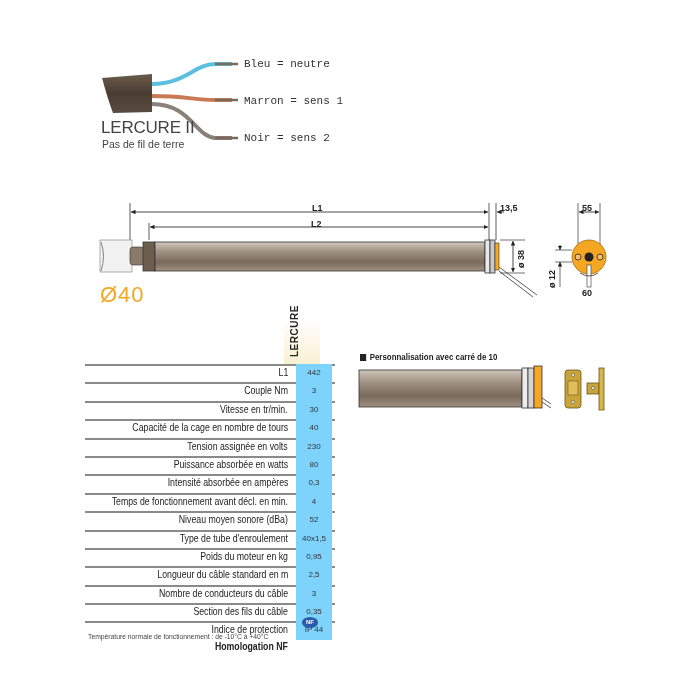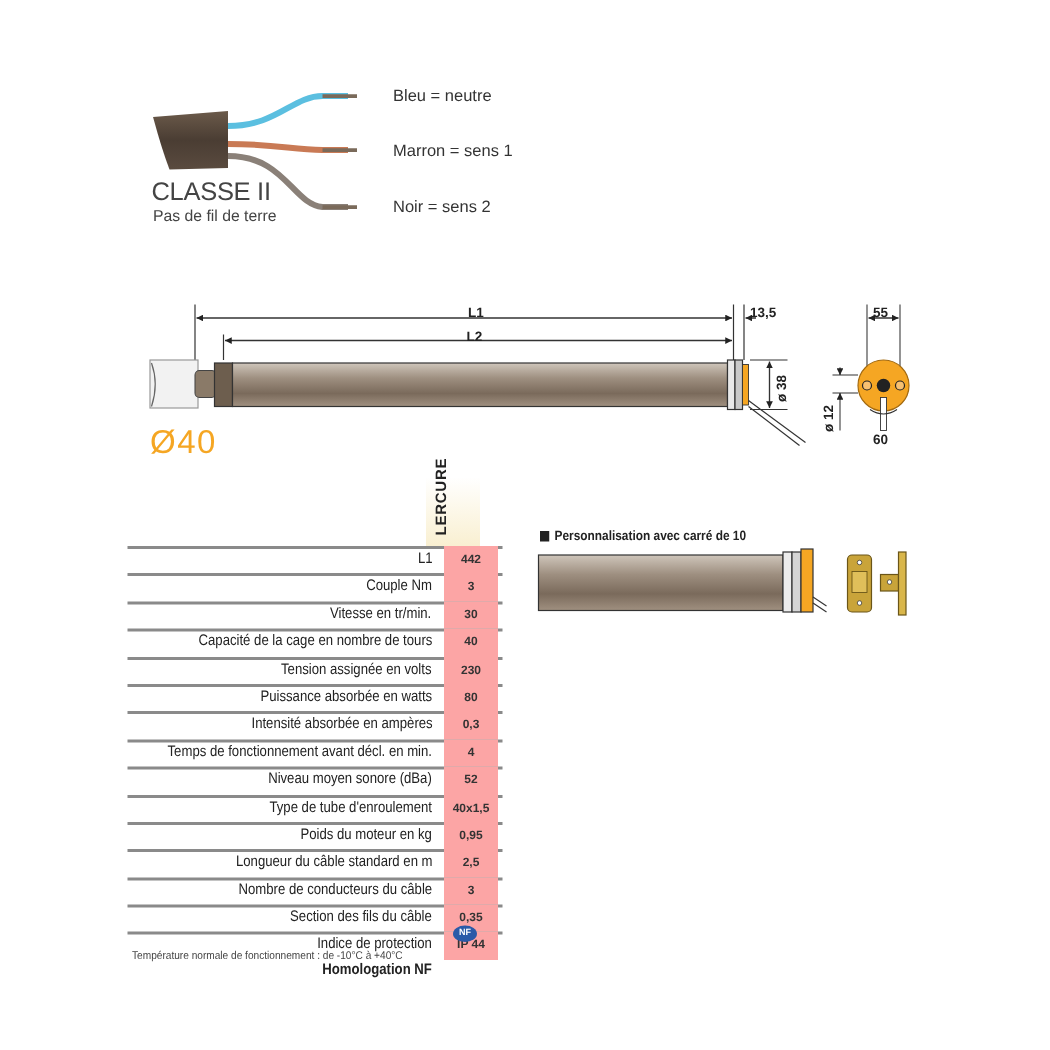--- a/index.html
+++ b/index.html
@@ -1,33 +1,33 @@
 <!DOCTYPE html>
 <html><head>
   <meta charset="utf-8">
   <style>
     html, body { margin: 0; padding: 0; background: #ffffff; }
     body { width: 700px; height: 700px; position: relative; overflow: hidden; font-family: "Liberation Sans", sans-serif; color: #222; }
     .abs { position: absolute; }
 
     
-    .wire-label { position: absolute; font-size: 11px; color: #333; font-family: Liberation Sans, sans-serif; white-space: nowrap; margin-left: 18px; }
+    .wire-label { position: absolute; font-size: 11px; color: #333; font-family: Liberation Mono, monospace; white-space: nowrap; }
     .classe { position: absolute; left: 101px; top: 118px; font-size: 17px; color: #444; letter-spacing: -0.2px; }
     .classe-sub { position: absolute; left: 102px; top: 138px; font-size: 10.5px; color: #444; }
 
     .dim { position: absolute; font-size: 9px; font-weight: bold; color: #222; white-space: nowrap; }
     .dim-rot { position: absolute; font-size: 9px; font-weight: bold; color: #222; transform: rotate(-90deg); transform-origin: left top; white-space: nowrap; }
 
     .diam { position: absolute; left: 100px; top: 282px; font-size: 22px; color: #f5a623; font-family: Liberation Sans, sans-serif; letter-spacing: 1px; }
 
     
     .tbl { position: absolute; left: 85px; top: 364px; width: 250px; }
     .row { position: relative; height: 16.4px; border-top: 2px solid #8a8a8a; }
     .row .lbl { position: absolute; right: 47px; top: 1px; font-size: 10.2px; font-family: "Liberation Sans", sans-serif; color: #222; white-space: nowrap; transform: scaleX(0.86); transform-origin: right center; }
-    .row .val { position: absolute; right: 3px; width: 36px; top: -2px; height: 18.4px; background: #fca5a5; font-size: 8px; font-weight: bold; text-align: center; line-height: 18px; color: #333; }
+    .row .val { position: absolute; right: 3px; width: 36px; top: -2px; height: 18.4px; background: #7dd3fc; font-size: 8px; font-weight: normal; text-align: center; line-height: 18px; color: #333; }
     .row.last { border-top: none; }
     .row.last .lbl { font-weight: bold; }
     .col-head { position: absolute; left: 289px; top: 357px; font-size: 10px; font-weight: bold; transform: rotate(-90deg); transform-origin: left top; color: #222; letter-spacing: 0.5px; }
     .col-bg { position: absolute; left: 284px; top: 318px; width: 36px; height: 48px; background: linear-gradient(#ffffff, #f9efcf); }
     .footnote { position: absolute; left: 88px; top: 632px; font-size: 7.5px; color: #444; transform: scaleX(0.9); transform-origin: left center; white-space: nowrap; }
 
     .perso { position: absolute; left: 360px; top: 352px; font-size: 9px; font-weight: bold; color: #222; white-space: nowrap; transform: scaleX(0.88); transform-origin: left center; }
     .perso-sq { display: inline-block; width: 7px; height: 7px; background: #222; margin-right: 4px; vertical-align: -1px; }
 
     .nf { position: absolute; left: 302px; top: 617px; width: 16px; height: 11px; border-radius: 50%; background: #2a5aa8; color: #fff; font-size: 6px; font-weight: bold; text-align: center; line-height: 11px; }
@@ -51,21 +51,21 @@
 
   <path d="M152,96 C185,96 195,100 215,100 L232,100" stroke="#c97a55" stroke-width="4" fill="none"></path>
   <line x1="215" y1="100" x2="238" y2="100" stroke="#7a6a5a" stroke-width="2.5"></line>
 
   <path d="M152,104 C190,104 195,136 215,138 L232,138" stroke="#8a8078" stroke-width="4" fill="none"></path>
   <line x1="215" y1="138" x2="238" y2="138" stroke="#7a6a5a" stroke-width="2.5"></line>
 </svg>
 <span class="wire-label" style="left:244px;top:58px">Bleu = neutre</span>
 <span class="wire-label" style="left:244px;top:95px">Marron = sens 1</span>
 <span class="wire-label" style="left:244px;top:132px">Noir = sens 2</span>
-<div class="classe">CLASSE II</div>
+<div class="classe">LERCURE II</div>
 <div class="classe-sub">Pas de fil de terre</div>
 
 <svg class="abs" style="left:0;top:195px" width="700" height="110">
   <defs>
     <linearGradient id="tubeGrad" x1="0" y1="0" x2="0" y2="1">
       <stop offset="0" stop-color="#cfc6bb"></stop>
       <stop offset="0.35" stop-color="#9e8f80"></stop>
       <stop offset="0.7" stop-color="#7a6a5b"></stop>
       <stop offset="1" stop-color="#a09080"></stop>
     </linearGradient>

